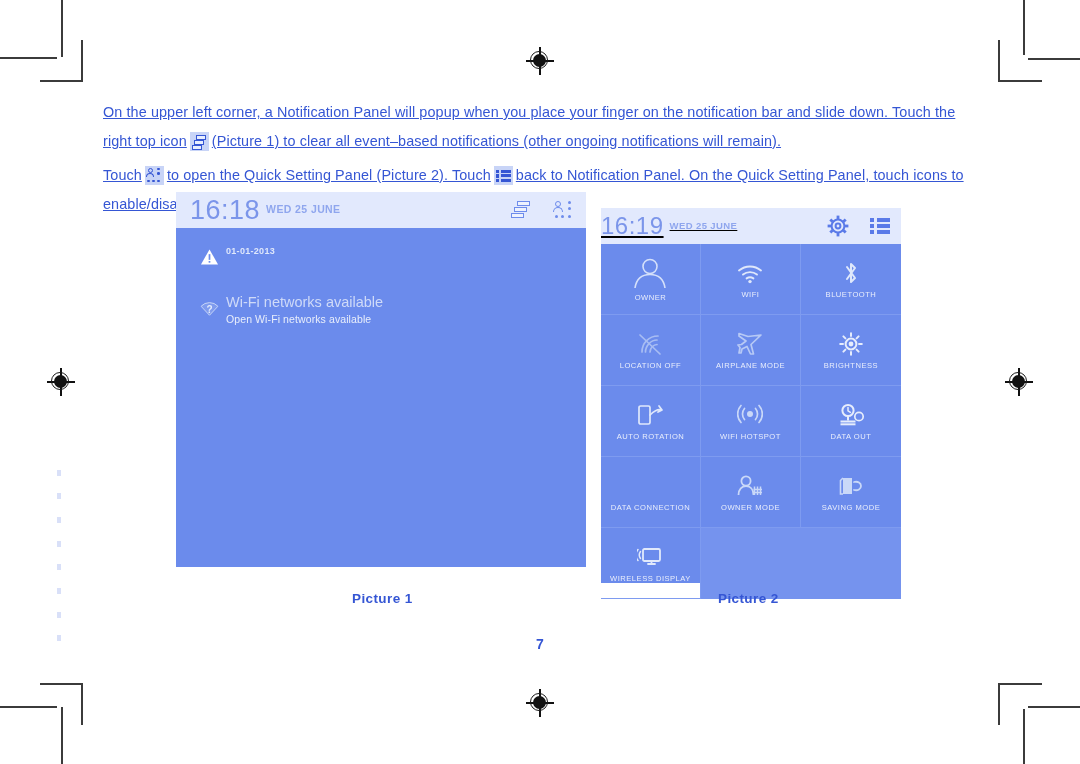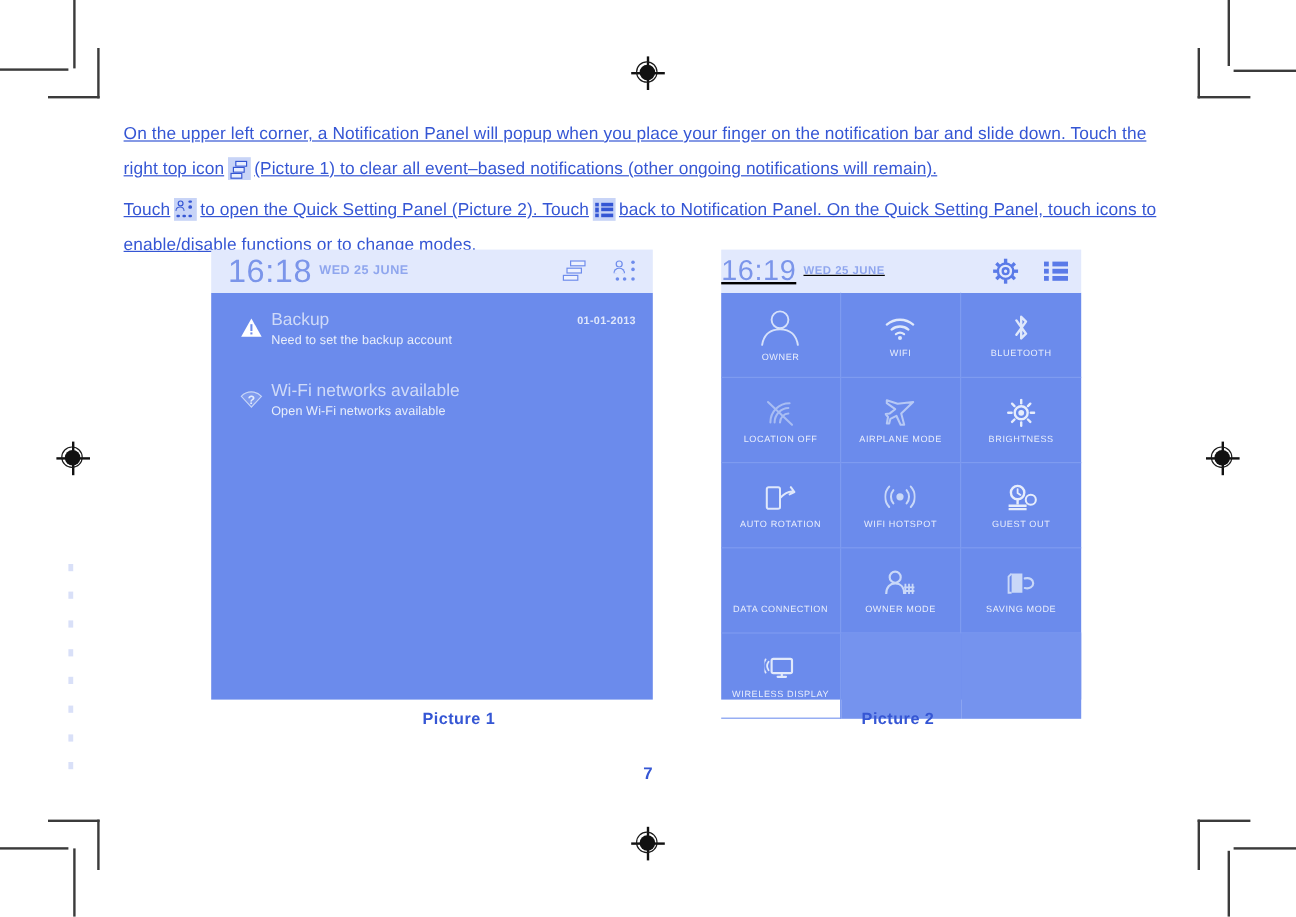--- a/index.html
+++ b/index.html
@@ -350,21 +350,21 @@
 
 <div class="prose">
   <p>
     <span>On the upper left corner, a Notification Panel will popup when you place your finger on the notification bar and slide down. Touch the right top icon</span><span class="inline-icon ico-clearall"><i></i><i></i><i></i></span><span>(Picture 1) to clear all event–based notifications (other ongoing notifications will remain).</span>
   </p>
   <p>
     <span>Touch</span><span class="inline-icon ico-qsettings"><span class="head"></span><span class="body"></span><b class="c1"></b><b class="c2"></b><b class="d1"></b><b class="d2"></b><b class="d3"></b></span><span>to open the Quick Setting Panel (Picture 2). Touch</span><span class="inline-icon ico-list"><s class="sq r1"></s><s class="ln r1"></s><s class="sq r2"></s><s class="ln r2"></s><s class="sq r3"></s><s class="ln r3"></s></span><span>back to Notification Panel. On the Quick Setting Panel, touch icons to enable/disable functions or to change modes.</span>
   </p>
 </div>
 
-<div class="pic" style="left:176px; top:208px; width:368px; height:375px;">
+<div class="pic" style="left:176px; top:192px; width:410px; height:375px;">
 
   <div class="statusbar">
     <span class="clock">16:18</span>
     <span class="clockdate">WED 25 JUNE</span>
     <span class="sb-spacer"></span>
     <span class="sb-icon sbi-clear">
         <i></i>
         <i></i>
         <i></i>
       </span>
@@ -381,24 +381,20 @@
 
   <div class="notif-body">
 
     <div class="notif" style="padding-top:14px;">
       <div class="notif-ico">
         <svg width="19" height="18" viewBox="0 0 20 18" aria-hidden="true">
           <path d="M10 1 L19 17 L1 17 Z" fill="#ffffff"></path>
           <rect x="9.1" y="6" width="1.8" height="6" fill="#6b8bec"></rect>
           <rect x="9.1" y="13.2" width="1.8" height="1.8" fill="#6b8bec"></rect>
         </svg>
-      </div>
-      <div class="notif-text">
-        <div class="notif-title">Backup</div>
-        <div class="notif-sub">Need to set the backup account</div>
       </div>
       <div class="notif-time">01-01-2013</div>
     </div>
 
     <div class="notif" style="padding-top:17px;">
       <div class="notif-ico">
         <svg width="21" height="18" viewBox="0 0 22 18" aria-hidden="true">
           <path d="M11 16.6 L2.2 7.2 A12 12 0 0 1 19.8 7.2 Z" fill="#7f9bee" stroke="#c9d7f7" stroke-width="1"></path>
           <text x="11" y="14.2" font-size="10.5" font-family="Liberation Sans, sans-serif" font-weight="bold" fill="#e4ecfc" text-anchor="middle">?</text>
         </svg>
@@ -556,21 +552,21 @@
       <div class="tico">
         <svg width="28" height="25" viewBox="0 0 28 25" aria-hidden="true">
           <circle cx="11" cy="7.5" r="5.6" fill="none" stroke="#e6edfc" stroke-width="2"></circle>
           <path d="M11 4.6 V7.8 L13.4 9.4" fill="none" stroke="#e6edfc" stroke-width="1.5" stroke-linecap="round"></path>
           <path d="M11 13.2 V17.5" stroke="#e6edfc" stroke-width="2"></path>
           <path d="M3.5 18.5 H18.5" stroke="#e6edfc" stroke-width="2"></path>
           <path d="M3.5 21.3 H18.5" stroke="#e6edfc" stroke-width="2"></path>
           <circle cx="22" cy="13.5" r="4.2" fill="none" stroke="#e6edfc" stroke-width="1.7"></circle>
         </svg>
       </div>
-      <div class="tlabel">GUEST OUT</div>
+      <div class="tlabel">DATA OUT</div>
     </div>
 
     <div class="tile">
       <div class="tico"></div>
       <div class="tlabel">DATA CONNECTION</div>
     </div>
 
     <div class="tile">
       <div class="tico">
         <svg width="28" height="24" viewBox="0 0 28 24" aria-hidden="true">

